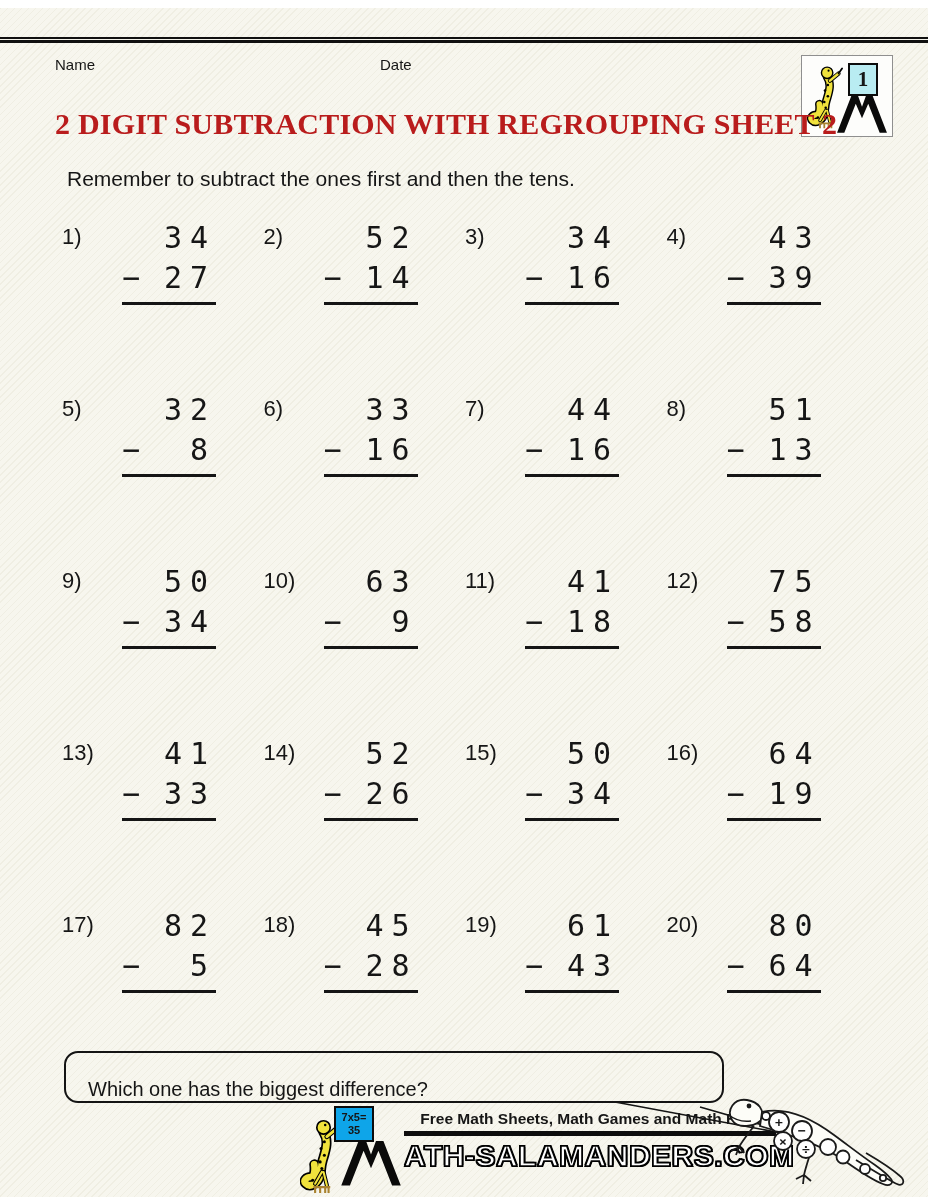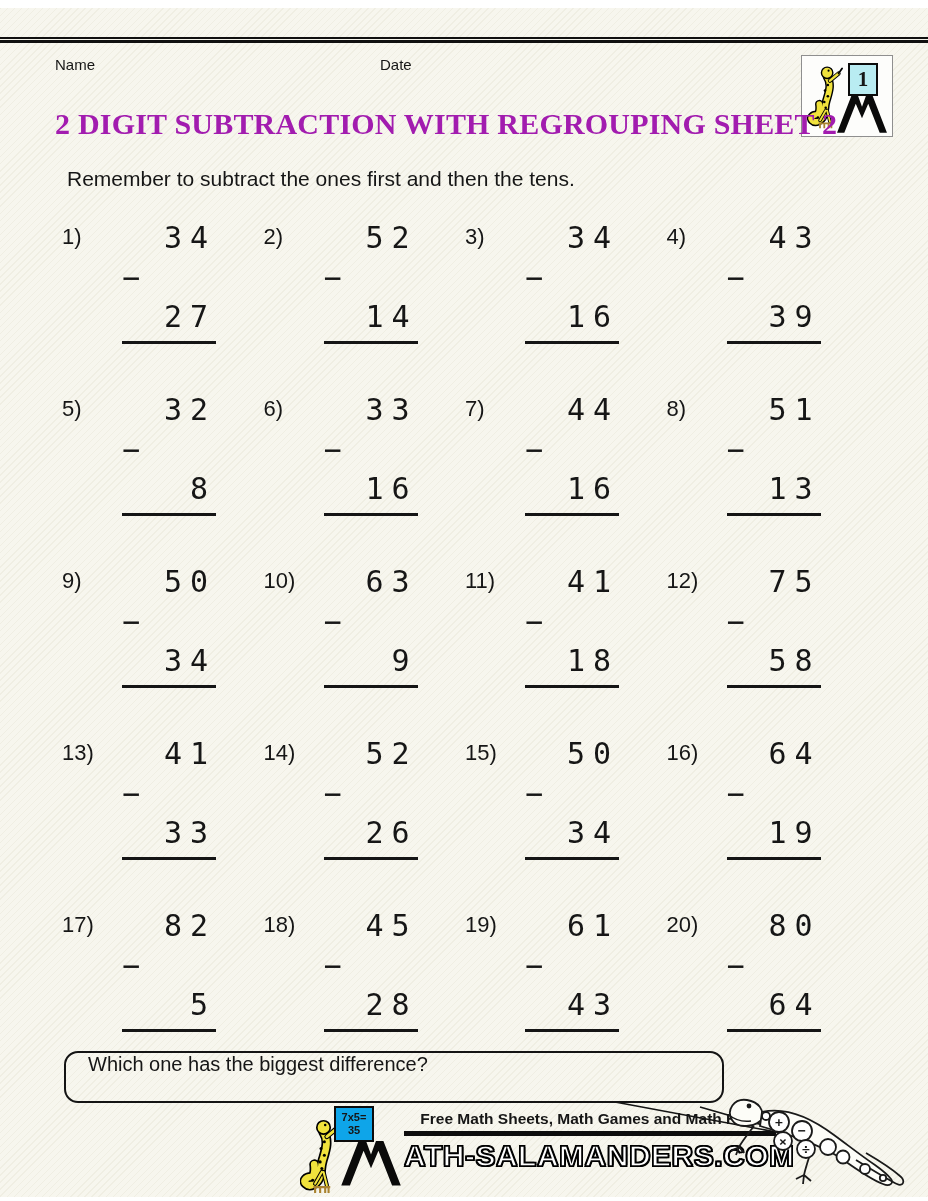--- a/index.html
+++ b/index.html
@@ -32,21 +32,21 @@
   .logo-box .l-board {
     position:absolute; left:46px; top:7px; width:26px; height:29px;
     background:#b9ecf2; border:2px solid #0c0c0c;
     font-family:"Liberation Serif",serif; font-size:21px; font-weight:700;
     display:flex; align-items:center; justify-content:center;
   }
 
   .page-title {
     position:absolute; left:55px; top:107px; margin:0;
     font-family:"Liberation Serif", serif;
-    font-size:30px; font-weight:600; color:#a21caf;
+    font-size:30px; font-weight:600; color:#b91c1c;
     white-space:nowrap; letter-spacing:0.2px;
   }
   .instruction {
     position:absolute; left:55px; top:155px; margin:12px;
     font-size:21px; font-weight:500;
   }
 
   .problems {
     position:absolute; left:62px; top:221px; width:806px;
     display:grid; grid-template-columns:repeat(4,1fr); row-gap:72px;
@@ -54,27 +54,27 @@
   .problem { display:flex; gap:24px; height:100px; }
   .plabel { font-size:22px; padding-top:3px; min-width:36px; }
   .pbody { width:94px; }
   .num-font {
     font-family:"DejaVu Sans Mono","Liberation Mono",monospace;
     font-weight:400; font-size:30px; line-height:1.15;
   }
   .ptop { text-align:right; letter-spacing:8px; }
   .pbot { display:flex; justify-content:space-between; margin-top:5px; }
   .pminus { letter-spacing:0; }
-  .pnum { letter-spacing:8px; text-align:left;margin-top:39px; }
+  .pnum { letter-spacing:8px; text-align:left; }
   .pline { border-top:3px solid #151515; margin-top:7px; }
 
   .question-box {
     position:absolute; left:64px; top:1051px; width:634px; height:48px;
     border:2px solid #141414; border-radius:14px;
-    display:flex; align-items:flex-start; padding-left:22px;
+    display:flex; align-items:flex-end; padding-left:22px;
     font-size:20px; font-weight:500; box-sizing:content-box;
   }
   .bubble-tail { position:absolute; left:600px; top:1095px; }
 
   .footer-logo { position:absolute; left:300px; top:1106px; width:470px; height:94px; }
   .footer-logo .f-sal { position:absolute; left:0px; top:12px; }
   .footer-logo .f-board {
     position:absolute; left:34px; top:0px; width:36px; height:32px;
     background:#0ea5e9; border:2px solid #0c0c0c;
     font-size:11px; font-weight:700; line-height:1.2; text-align:center;

